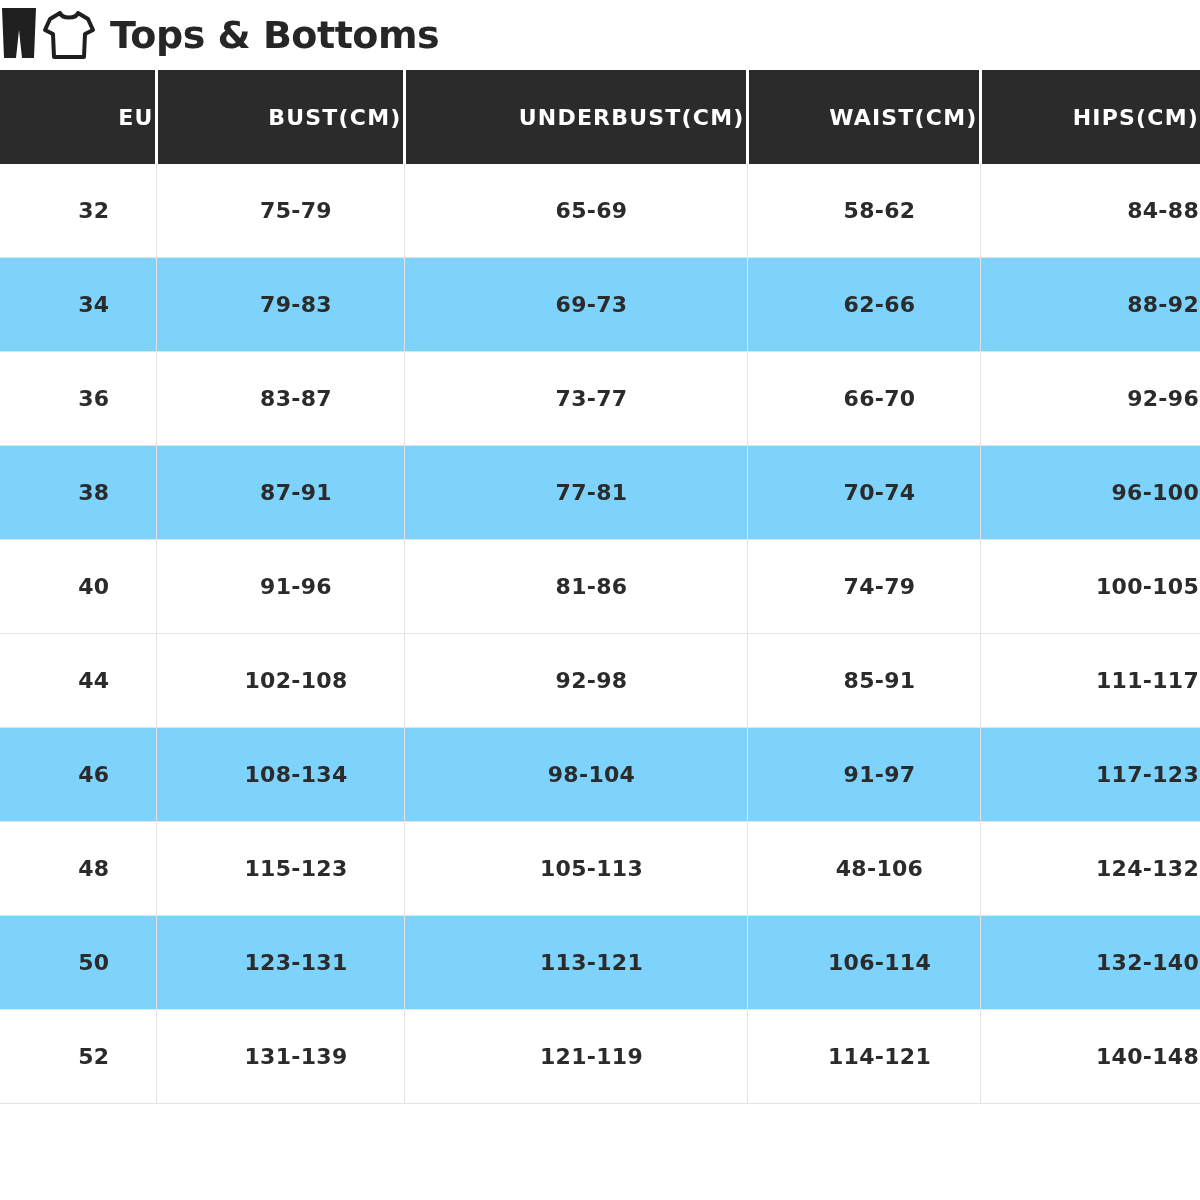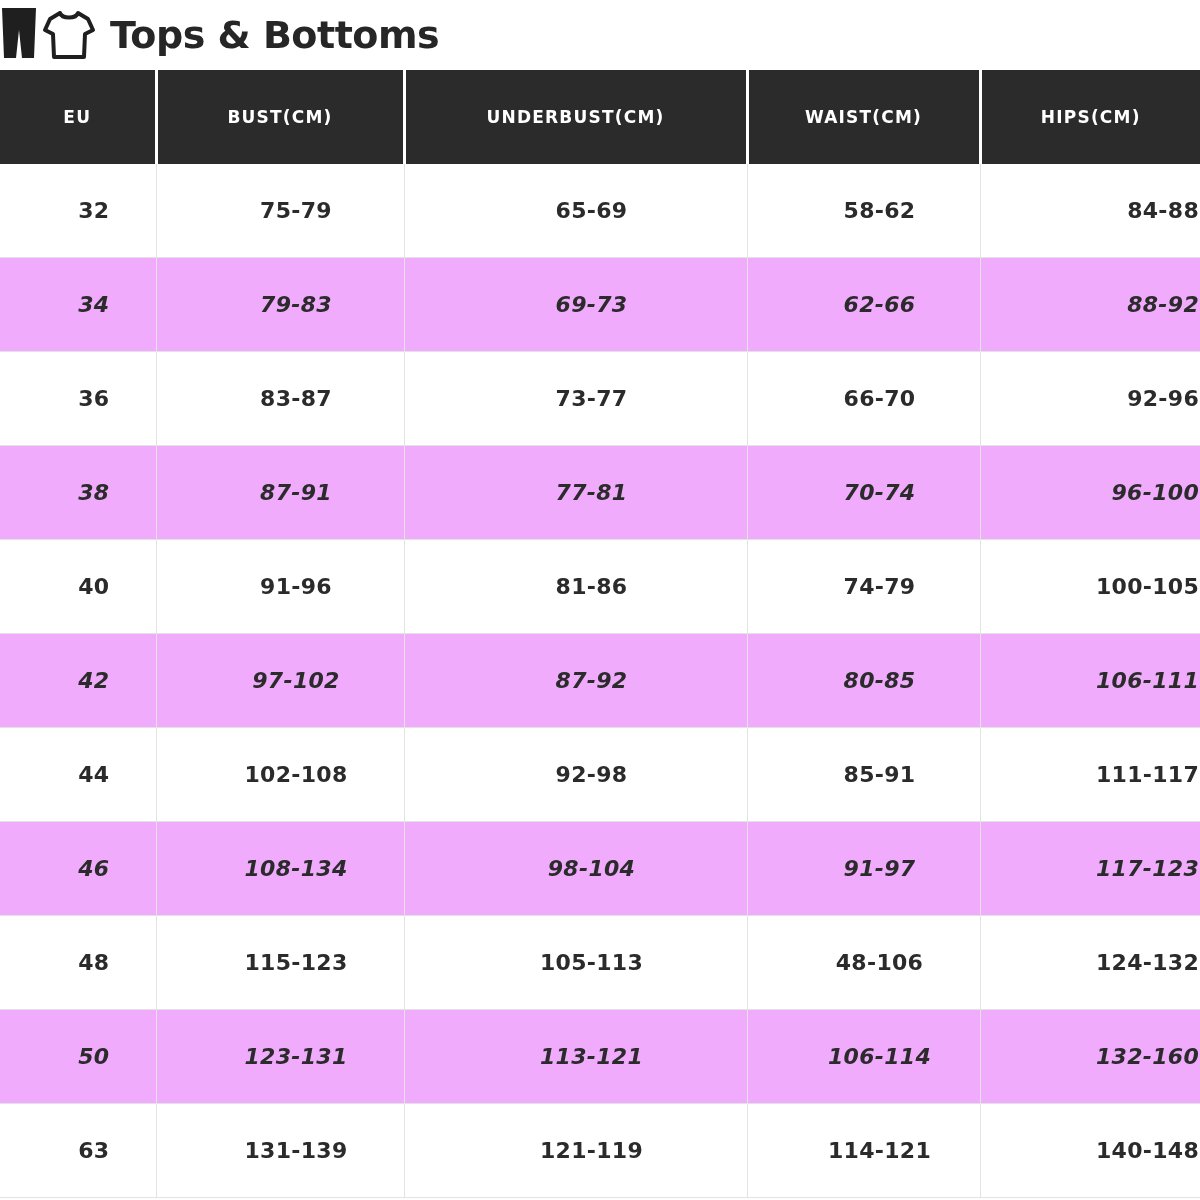--- a/index.html
+++ b/index.html
@@ -41,26 +41,26 @@
     line-height: 1;
   }
   table.size-table {
     border-collapse: collapse;
     width: 1200px;
     table-layout: fixed;
   }
   table.size-table thead th {
     background: #2b2b2b;
     color: #ffffff;
-    font-size: 17px;
+    font-size: 22px;
     font-weight: 700;
     letter-spacing: 1.2px;
     height: 92px;
     vertical-align: middle;
-    text-align: center;
+    text-align: right;
     border-right: 3px solid #ffffff;
   }
   table.size-table thead th:last-child {
     border-right: none;
     margin-left: 27px;
   }
   table.size-table tbody td {
     font-size: 22px;
     font-weight: 700;
     color: #2b2b2b;
@@ -73,22 +73,21 @@
     padding-left: 33px;
   }
   table.size-table tbody td:last-child {
     border-right: none;
     text-align: right;
   }
   table.size-table tbody tr.odd td {
     background: #ffffff;
   }
   table.size-table tbody tr.even td {
-    background: #f0abfc;
-    font-style: italic;
+    background: #7dd3fc;
   }
   .col-eu    { width: 156px; }
   .col-bust  { width: 248px; }
   .col-under { width: 343px; }
   .col-waist { width: 233px; }
   .col-hips  { width: 220px; }
 </style>
 </head>
 <body>
 
@@ -156,27 +155,20 @@
         <td>70-74</td>
         <td>96-100</td>
       </tr>
       <tr class="odd">
         <td>40</td>
         <td>91-96</td>
         <td>81-86</td>
         <td>74-79</td>
         <td>100-105</td>
       </tr>
-      <tr class="even">
-        <td>42</td>
-        <td>97-102</td>
-        <td>87-92</td>
-        <td>80-85</td>
-        <td>106-111</td>
-      </tr>
       <tr class="odd">
         <td>44</td>
         <td>102-108</td>
         <td>92-98</td>
         <td>85-91</td>
         <td>111-117</td>
       </tr>
       <tr class="even">
         <td>46</td>
         <td>108-134</td>
@@ -189,24 +181,24 @@
         <td>115-123</td>
         <td>105-113</td>
         <td>48-106</td>
         <td>124-132</td>
       </tr>
       <tr class="even">
         <td>50</td>
         <td>123-131</td>
         <td>113-121</td>
         <td>106-114</td>
-        <td>132-160</td>
-      </tr>
-      <tr class="odd">
-        <td>63</td>
+        <td>132-140</td>
+      </tr>
+      <tr class="odd">
+        <td>52</td>
         <td>131-139</td>
         <td>121-119</td>
         <td>114-121</td>
         <td>140-148</td>
       </tr>
     </tbody>
   </table>
 
 </div>
 

